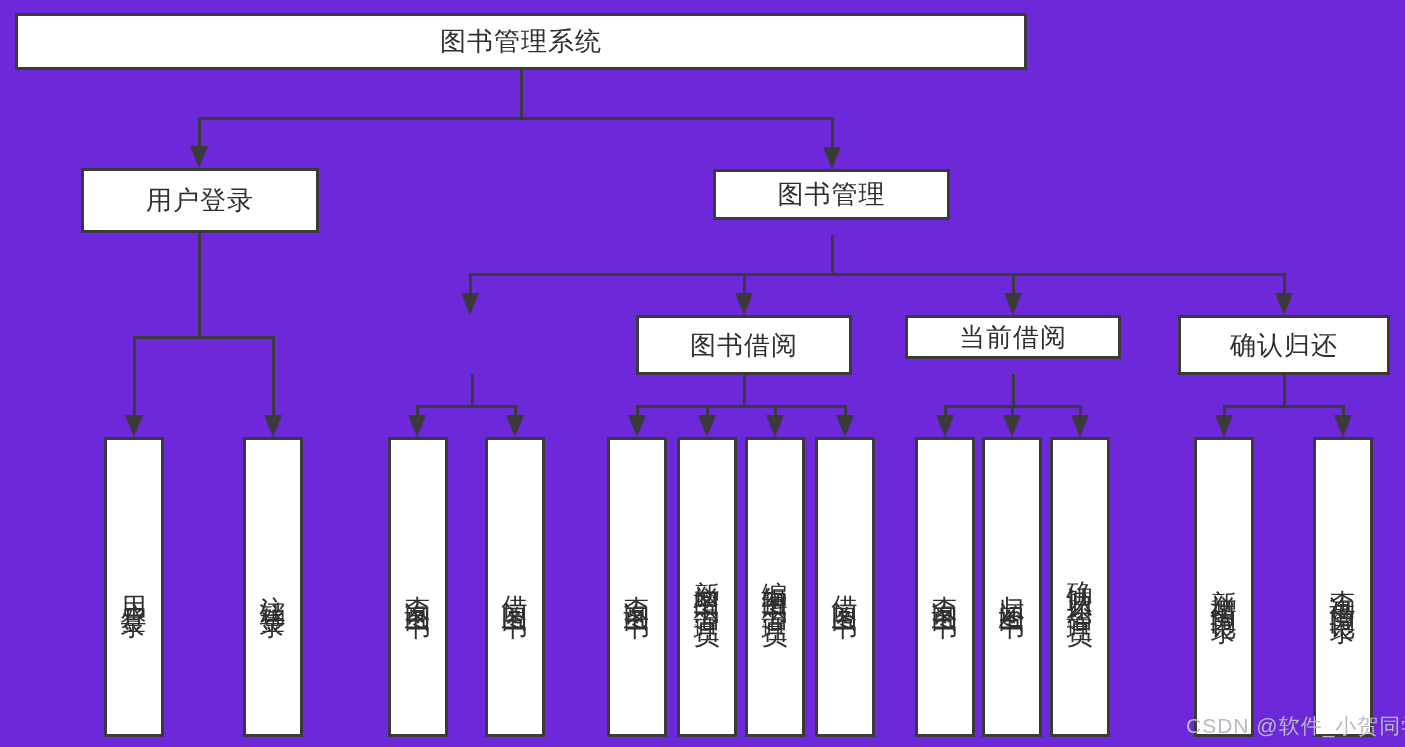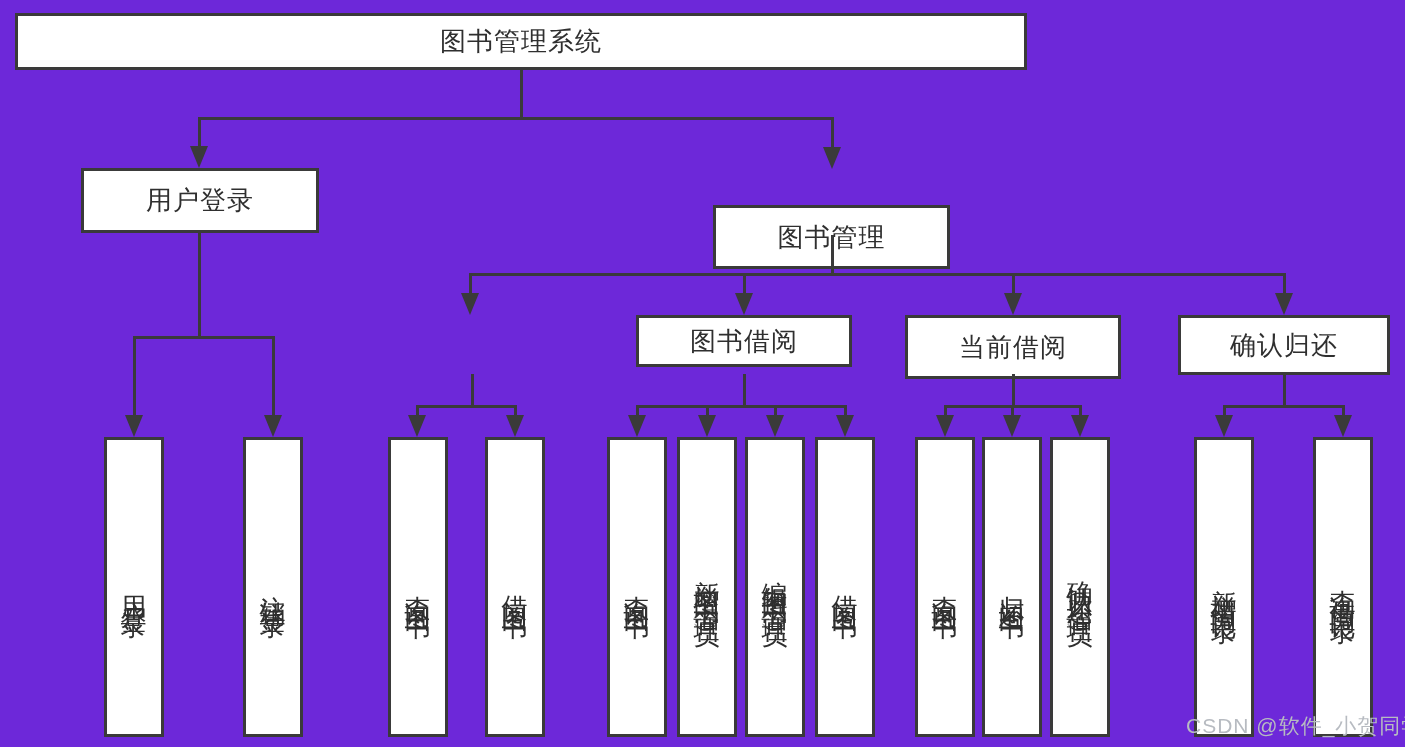--- a/index.html
+++ b/index.html
@@ -34,24 +34,24 @@
 </style>
 </head>
 <body>
 
 <div id="canvas">
 
   <div class="box" style="left:15px;top:13px;width:1012px;height:57px;">图书管理系统</div>
 
   <div class="box" style="left:81px;top:168px;width:238px;height:65px;">用户登录</div>
 
-  <div class="box" style="left:713px;top:169px;width:237px;height:64px;margin-top:36px;">图书管理</div>
+  <div class="box" style="left:713px;top:169px;width:237px;height:51px;">图书管理</div>
 
-  <div class="box" style="left:636px;top:315px;width:216px;height:52px;">图书借阅</div>
-  <div class="box" style="left:905px;top:315px;width:216px;height:64px;text-align:center;">当前借阅</div>
+  <div class="box" style="left:636px;top:315px;width:216px;height:60px;">图书借阅</div>
+  <div class="box" style="left:905px;top:315px;width:216px;height:44px;text-align:center;">当前借阅</div>
   <div class="box" style="left:1178px;top:315px;width:212px;height:60px;">确认归还</div>
 
   <div class="vbox" style="left:104px;top:437px;width:60px;height:300px;">
     <span class="vtext">用户登录</span>
   </div>
   <div class="vbox" style="left:243px;top:437px;width:60px;height:300px;">
     <span class="vtext">注销登录</span>
   </div>
 
   <div class="vbox" style="left:388px;top:437px;width:60px;height:300px;">

